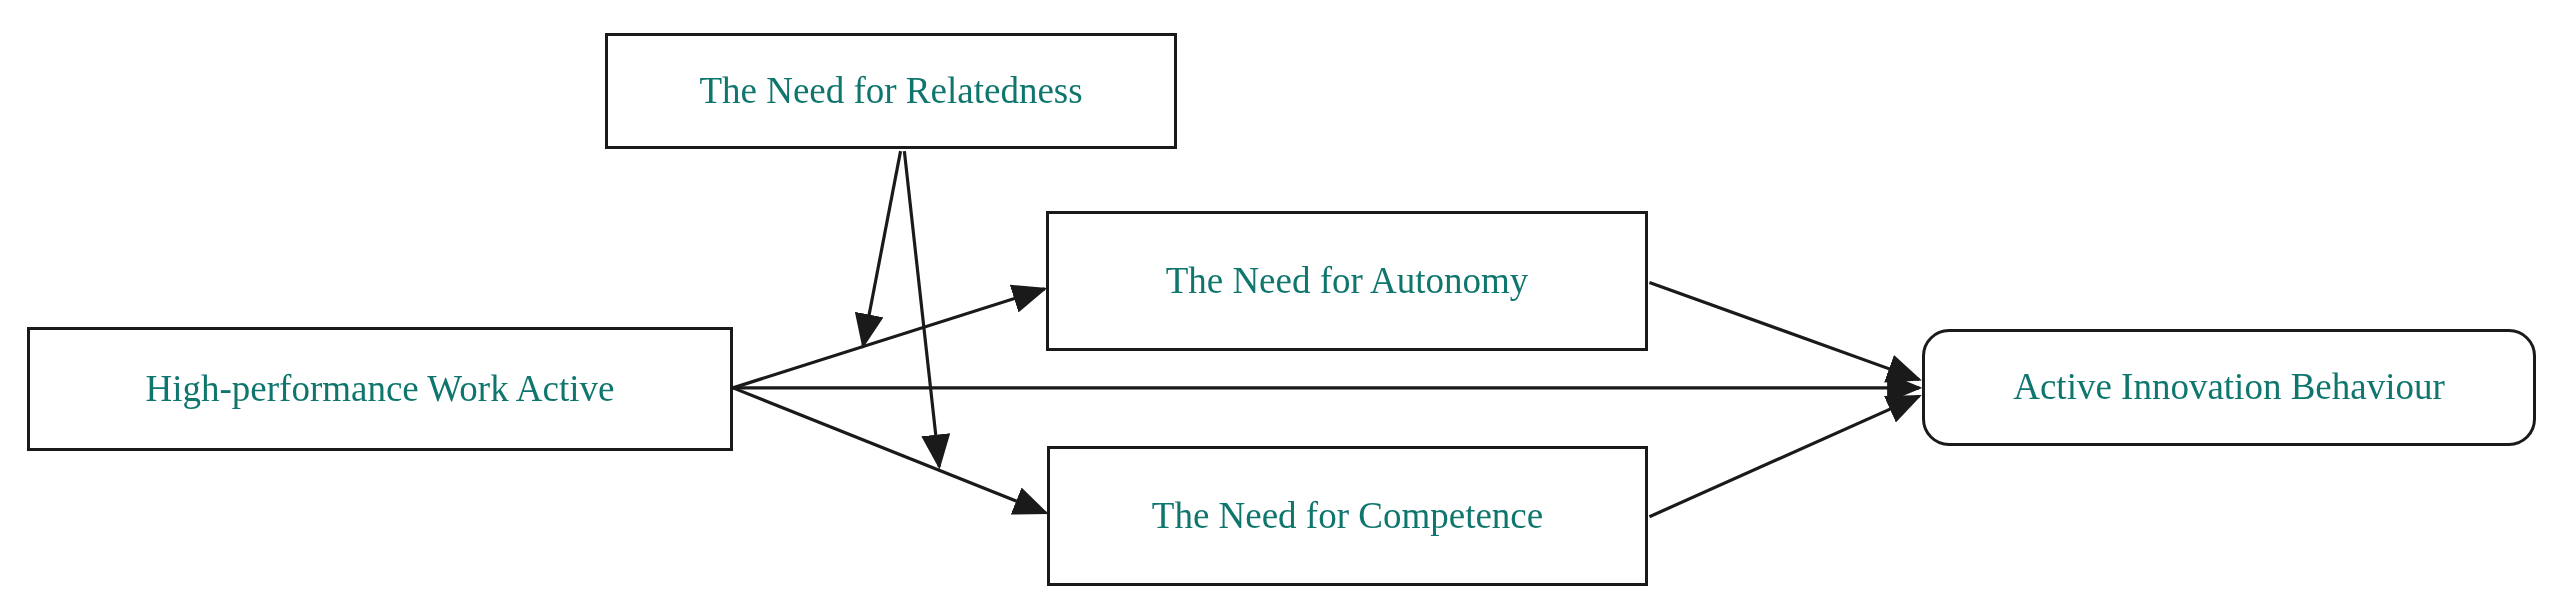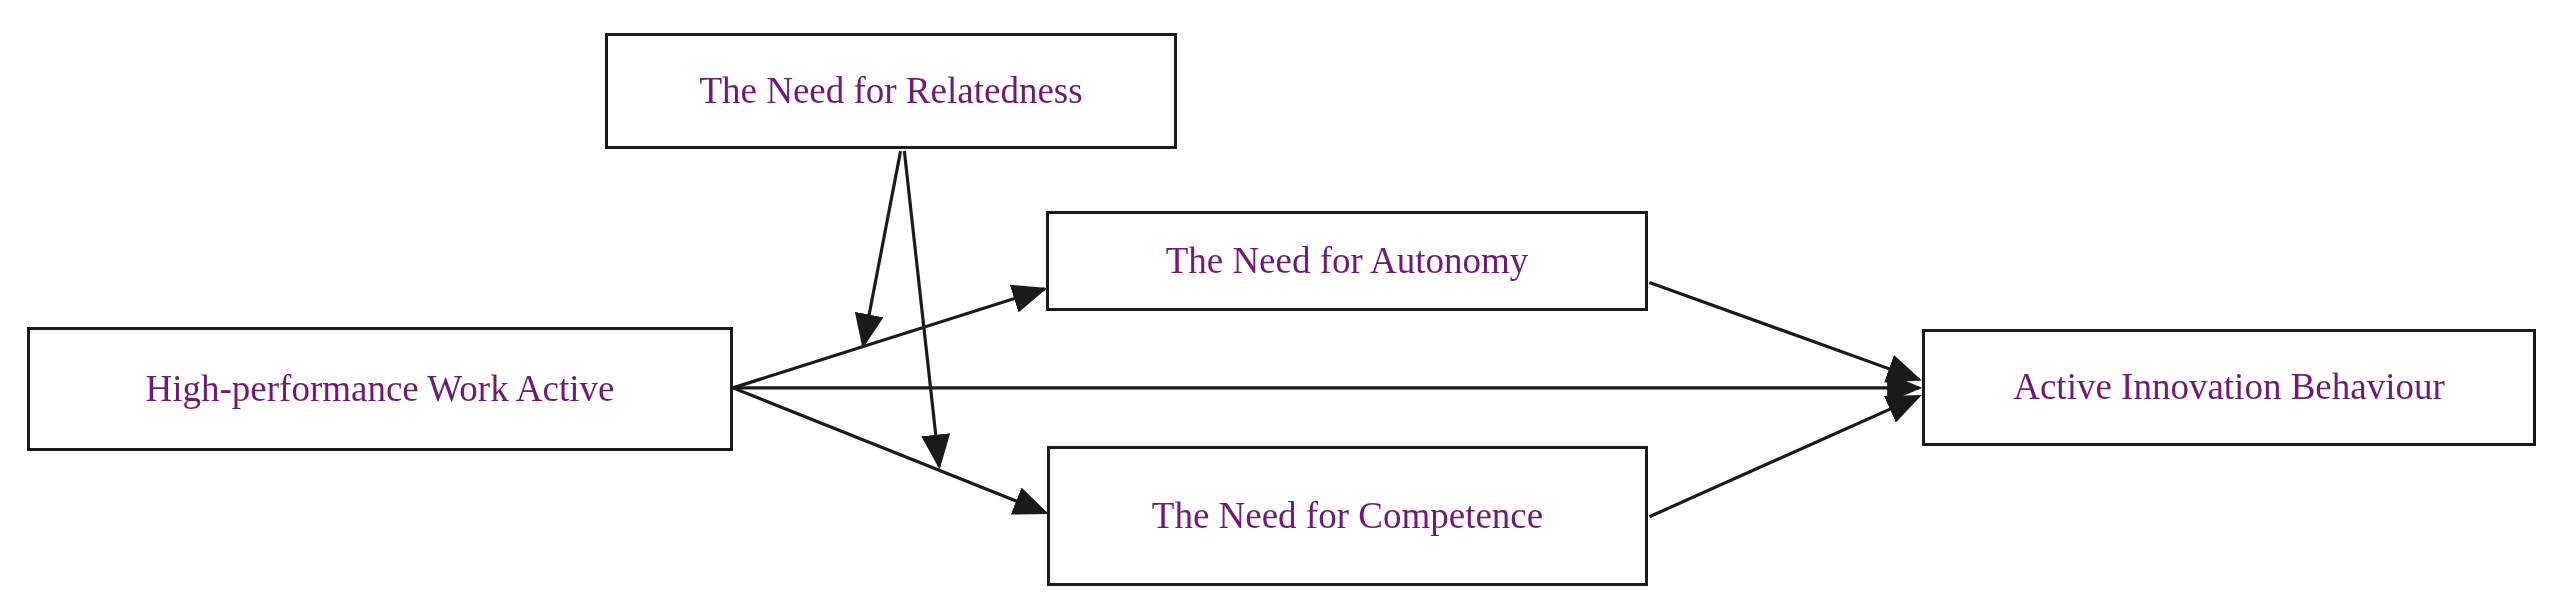--- a/index.html
+++ b/index.html
@@ -25,29 +25,29 @@
   .node-box {
     position: absolute;
     box-sizing: border-box;
     background: #ffffff;
     border: 3.2px solid #1a1a1a;
     display: flex;
     align-items: center;
     justify-content: center;
     text-align: center;
     font-size: 37px;
-    color: #701a75;
+    color: #0f766e;
     line-height: 1.1;
   }
   
   .node-relatedness { left: 605px;  top: 33px;  width: 572px;  height: 116px; }
   .node-hpws        { left: 27px;   top: 327px; width: 706px; height: 124px; }
-  .node-autonomy    { left: 1046px; top: 211px; width: 602px;  height: 100px; }
+  .node-autonomy    { left: 1046px; top: 211px; width: 602px;  height: 140px; }
   .node-competence  { left: 1047px; top: 446px; width: 601px;  height: 140px; }
-  .node-aib         { left: 1922px; top: 329px; width: 614px;  height: 117px; }
+  .node-aib         { left: 1922px; top: 329px; width: 614px;  height: 117px; border-radius: 27px; }
 </style>
 </head>
 <body>
 
 <div class="canvas">
 
   <svg class="arrows-layer" viewBox="0 0 4059 964" xmlns="http://www.w3.org/2000/svg" aria-hidden="true">
     <defs>
       <marker id="ah" viewBox="0 0 12 10" refX="11" refY="5" markerWidth="11" markerHeight="9.2" orient="auto" markerUnits="strokeWidth">
         <path d="M0,0 L12,5 L0,10 Z" fill="#1a1a1a"></path>

